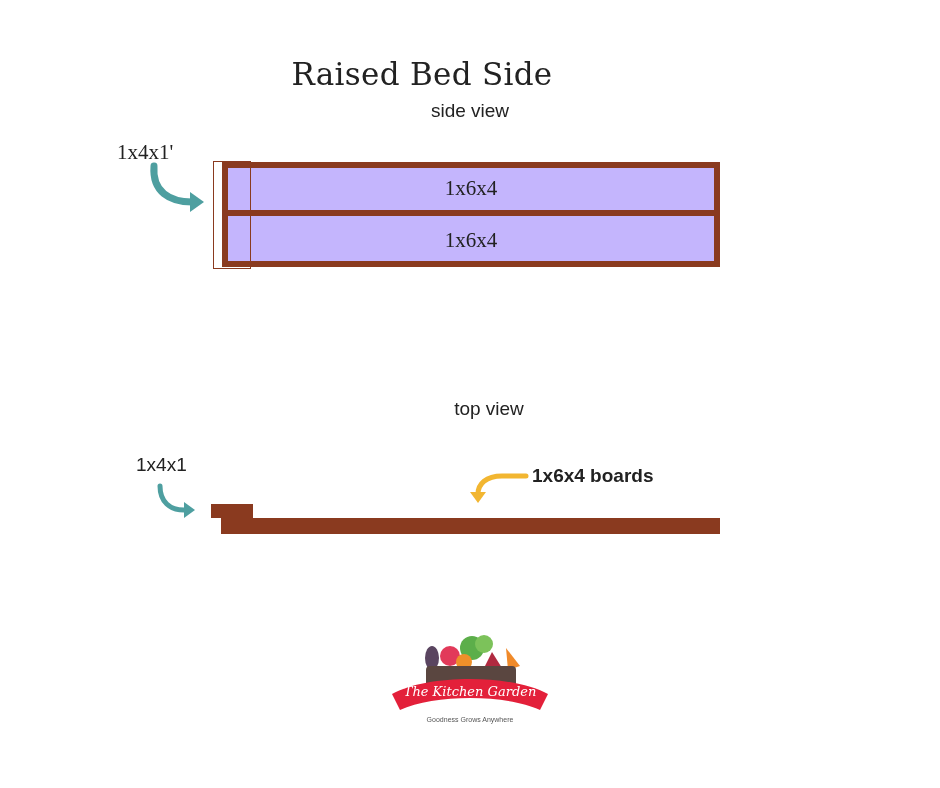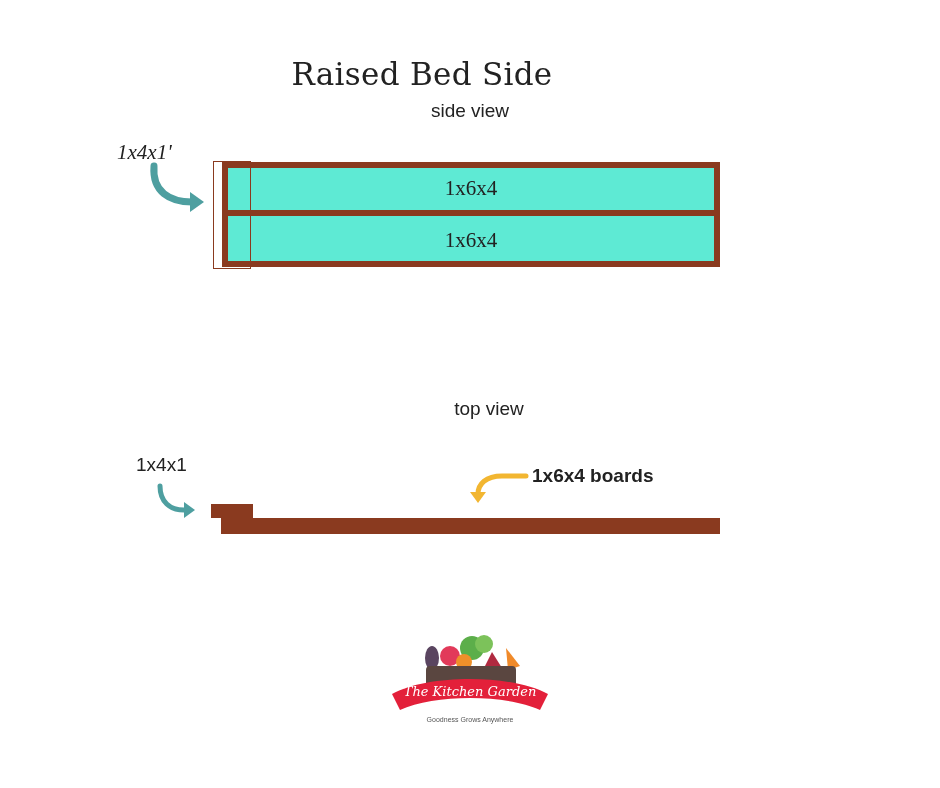--- a/index.html
+++ b/index.html
@@ -4,32 +4,32 @@
 <style>
   html, body { margin: 0; padding: 0; background: #ffffff; }
   body { width: 940px; height: 788px; position: relative; overflow: hidden; }
   .abs { position: absolute; }
   .title { left: 0; width: 844px; top: 56px; text-align: center;
     font-family: "DejaVu Serif", "Liberation Serif", serif; font-size: 31px; color: #222; letter-spacing: 0.3px; }
   .sub { left: 0; width: 940px; text-align: center;
     font-family: "Liberation Sans", sans-serif; font-size: 19px; color: #222; }
   .serif-label { font-family: "Liberation Serif", serif; font-size: 21px; color: #222; }
   .sans-label { font-family: "Liberation Sans", sans-serif; font-size: 19px; color: #222; }
-  .board { border: 6px solid #8a3a1f; box-sizing: border-box; background: #5eead4; }
+  .board { border: 6px solid #8a3a1f; box-sizing: border-box; background: #c4b5fd; }
   .board-text { position: absolute; left: 0; right: 0; text-align: center; }
   .thin { border: 1.5px solid #8a3a1f; box-sizing: border-box; }
   .fill { background: #8a3a1f; }
 </style>
 </head>
 <body>
 
 <div class="abs title">Raised Bed Side</div>
 <div class="abs sub" style="top:100px;">side view</div>
 
-<div class="abs serif-label" style="left:117px; top:140px;font-style:italic;">1x4x1'</div>
+<div class="abs serif-label" style="left:117px; top:140px;">1x4x1'</div>
 <svg class="abs" style="left:140px; top:162px;" width="70" height="60">
   <path d="M14 4 C12 30, 30 40, 52 40" stroke="#4e9fa0" stroke-width="7" fill="none" stroke-linecap="round"></path>
   <polygon points="50,30 64,40 50,50" fill="#4e9fa0"></polygon>
 </svg>
 
 <div class="abs board" style="left:222px; top:162px; width:498px; height:54px;">
   <div class="board-text serif-label" style="top:8px;">1x6x4</div>
 </div>
 <div class="abs board" style="left:222px; top:210px; width:498px; height:57px;">
   <div class="board-text serif-label" style="top:12px;">1x6x4</div>

